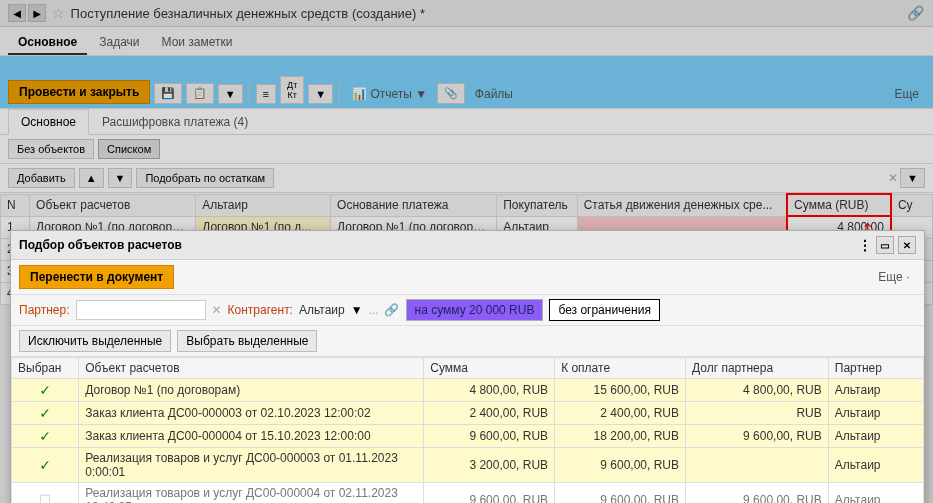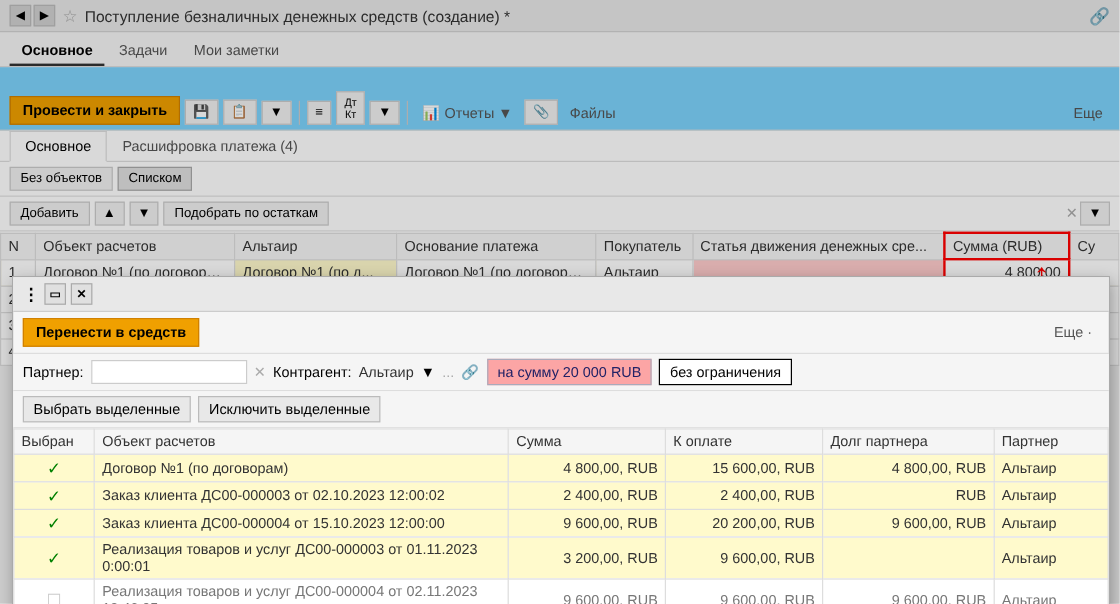--- a/index.html
+++ b/index.html
@@ -205,31 +205,31 @@
       gap: 6px;
       background: #f5f5f5;
       border-bottom: 1px solid #ddd;
     }
     .filter-input {
       border: 1px solid #ccc;
       padding: 2px 5px;
       width: 130px;
       background: #fff;
     }
-    .filter-label { color: #000000; }
+    .filter-label { color: #c2410c; }
     .filter-val { color: #333; }
     .btn-gray {
       background: #e8e8e8;
       border: 1px solid #bbb;
       padding: 3px 8px;
       cursor: pointer;
       font-size: 12px;
     }
     .btn-amount {
-      background: #fca5a5;
+      background: #8b5cf6;
       border: 1px solid #aab;
       padding: 3px 8px;
       cursor: pointer;
       font-size: 12px;
       color: #226;
     }
     .btn-nolimit {
       background: #fff;
       border: 1px solid #000000;
       padding: 3px 8px;
@@ -393,50 +393,51 @@
     </tbody>
   </table>
 
   <div style="position:absolute; right:58px; top:20px; color:red; font-size:28px; pointer-events:none;">↑</div>
 </div>
 
 <div class="dialog-overlay"></div>
 
 <div class="dialog">
   <div class="dialog-titlebar">
+    <span class="dtitle">Подбор объектов расчетов</span>
     <div class="d-icons">
       <span style="font-size:14px; cursor:pointer;">⋮</span>
       <div class="d-icon-btn">▭</div>
       <div class="d-icon-btn">✕</div>
     </div>
   </div>
 
   <div class="dialog-toolbar">
-    <button class="btn-primary">Перенести в средств</button>
+    <button class="btn-primary">Перенести в документ</button>
     <div style="margin-left:auto;">
       <button class="btn-text">Еще ·</button>
     </div>
   </div>
 
   <div class="dialog-filter-row">
     <span class="filter-label">Партнер:</span>
     <input class="filter-input" type="text" value="" style="">
     <span style="cursor:pointer; color:#aaa;">✕</span>
     <span class="filter-label">Контрагент:</span>
     <span class="filter-val">Альтаир</span>
     <span style="cursor:pointer;">▼</span>
     <span style="cursor:pointer; color:#aaa;">...</span>
     <span style="cursor:pointer; color:#aaa;">🔗</span>
     <button class="btn-amount">на сумму 20 000 RUB</button>
     <button class="btn-nolimit">без ограничения</button>
   </div>
 
   <div class="btn-actions-row">
+    <button class="btn-gray">Исключить выделенные</button>
     <button class="btn-gray">Выбрать выделенные</button>
-    <button class="btn-gray">Исключить выделенные</button>
   </div>
 
   <div class="dialog-table-wrap">
     <table class="dialog-table">
       <thead>
         <tr>
           <th class="d-col-check">Выбран</th>
           <th class="d-col-obj">Объект расчетов</th>
           <th class="d-col-sum right">Сумма</th>
           <th class="d-col-oplata right">К оплате</th>
@@ -458,21 +459,21 @@
           <td class="d-col-obj">Заказ клиента ДС00-000003 от 02.10.2023 12:00:02</td>
           <td class="d-col-sum right">2 400,00, RUB</td>
           <td class="d-col-oplata right">2 400,00, RUB</td>
           <td class="d-col-dolg right">RUB</td>
           <td class="d-col-partner">Альтаир</td>
         </tr>
         <tr class="d-row-3">
           <td class="d-col-check"><span class="check-green">✓</span></td>
           <td class="d-col-obj">Заказ клиента ДС00-000004 от 15.10.2023 12:00:00</td>
           <td class="d-col-sum right">9 600,00, RUB</td>
-          <td class="d-col-oplata right">20 200,00, RUB</td>
+          <td class="d-col-oplata right">18 200,00, RUB</td>
           <td class="d-col-dolg right">9 600,00, RUB</td>
           <td class="d-col-partner">Альтаир</td>
         </tr>
         <tr class="d-row-4">
           <td class="d-col-check"><span class="check-green">✓</span></td>
           <td class="d-col-obj">Реализация товаров и услуг ДС00-000003 от 01.11.2023 0:00:01</td>
           <td class="d-col-sum right">3 200,00, RUB</td>
           <td class="d-col-oplata right">9 600,00, RUB</td>
           <td class="d-col-dolg right"></td>
           <td class="d-col-partner">Альтаир</td>

